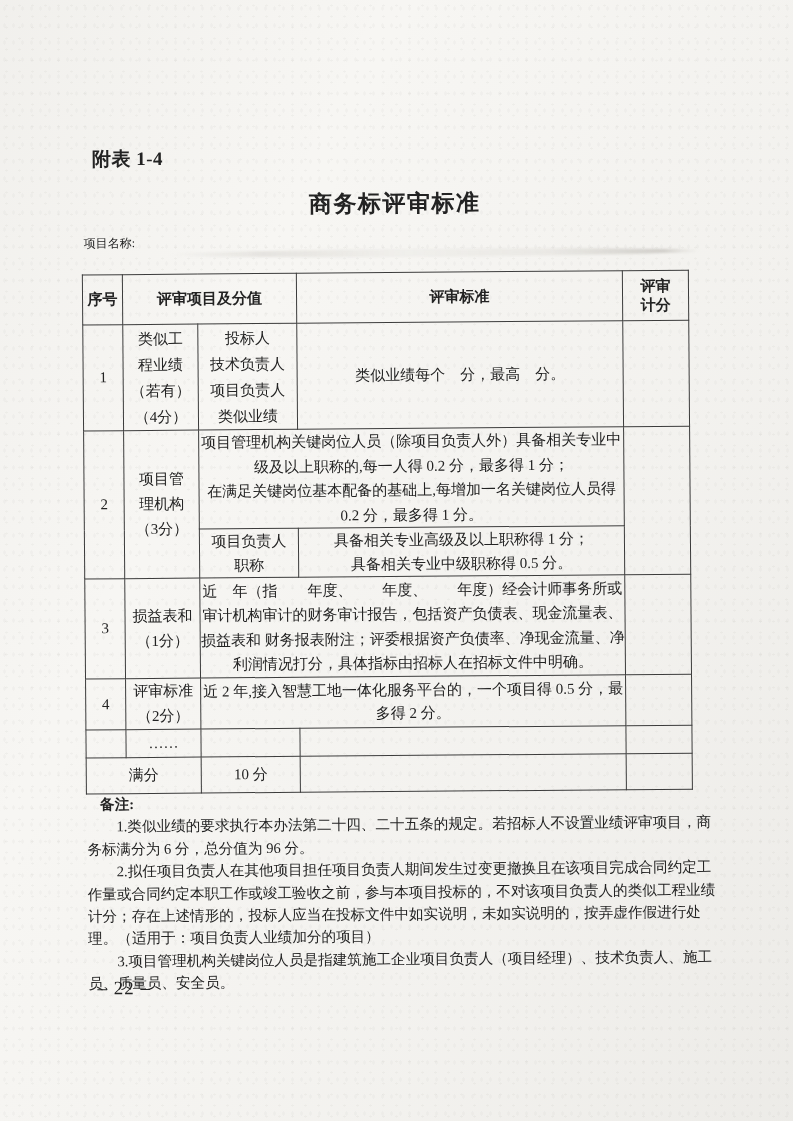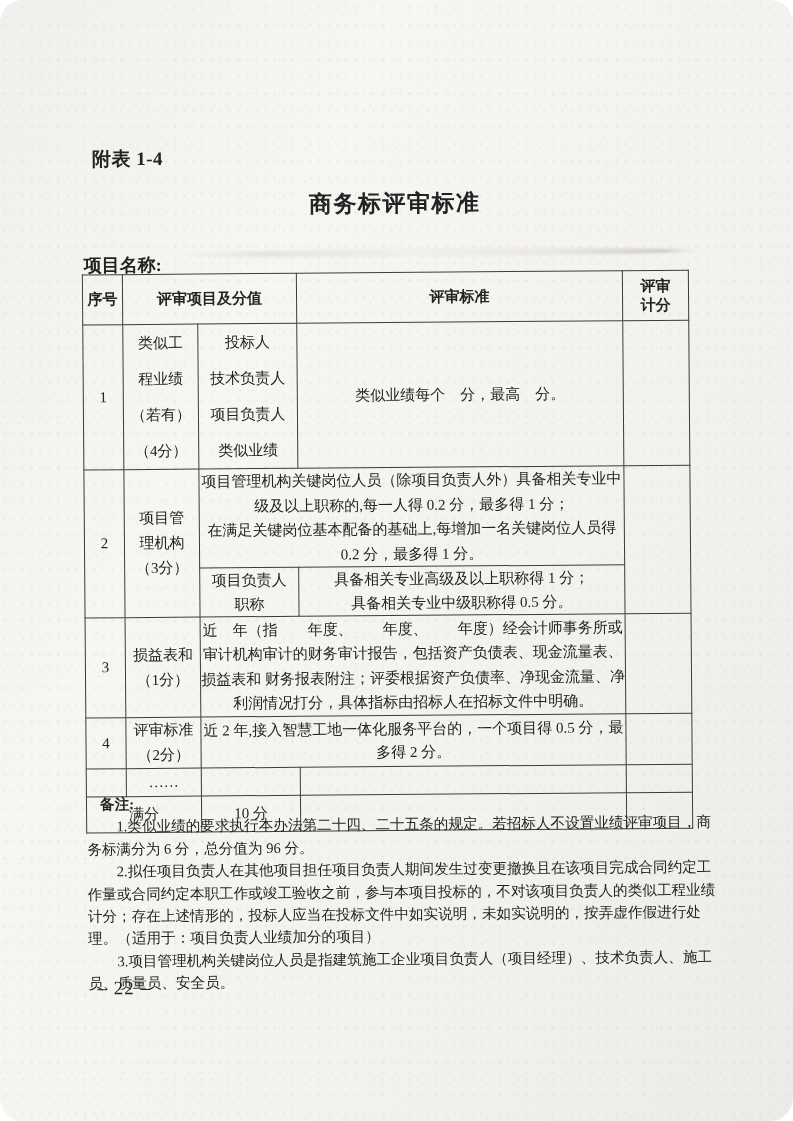--- a/index.html
+++ b/index.html
@@ -5,39 +5,39 @@
   html,body{margin:0;padding:0;}
   body{width:793px;height:1121px;overflow:hidden;
        font-family:"Liberation Serif","DejaVu Serif",serif;}
   .scan{position:relative;width:793px;height:1121px;
     background-color:#f7f6f3;
     background-image:
       radial-gradient(rgba(110,105,95,.055) 1px, transparent 1.3px),
       radial-gradient(rgba(110,105,95,.04) 1px, transparent 1.3px),
       linear-gradient(115deg, rgba(130,125,115,.05), rgba(130,125,115,0) 30%,
                       rgba(130,125,115,.04) 70%, rgba(130,125,115,.09));
-    background-size:13px 11px, 9px 17px, 100% 100%;border-radius:23px;}
+    background-size:13px 11px, 9px 17px, 100% 100%;}
   .sheet{position:absolute;inset:0;transform:rotate(-0.45deg);transform-origin:50% 420px;color:#232323;}
 
   .appendix{position:absolute;left:94px;top:144px;font-size:19px;font-weight:bold;letter-spacing:.5px;}
   .doc-title{position:absolute;left:0;top:188px;width:100%;margin:0;text-align:center;
              font-size:23px;font-weight:bold;letter-spacing:1.5px;}
-  .project-label{position:absolute;left:85px;top:251px;font-size:18px;font-weight:bold;}
+  .project-label{position:absolute;left:85px;top:233px;font-size:12px;font-weight:normal;}
   .smudge{position:absolute;left:168px;top:249px;width:534px;height:8px;border-radius:50%;
           background:linear-gradient(90deg, rgba(140,135,125,0), rgba(140,135,125,.16) 18%,
                      rgba(140,135,125,.05) 45%, rgba(140,135,125,.10) 72%,
                      rgba(120,115,105,.28) 93%, rgba(140,135,125,0));
           filter:blur(1.3px);}
 
   table.eval{position:absolute;left:83px;top:272px;width:606px;border-collapse:collapse;table-layout:fixed;}
   table.eval td{border:1.5px solid #3c3c3c;text-align:center;vertical-align:middle;
                 font-size:15px;color:#232323;padding:0;overflow:hidden;}
   td.hdr{font-weight:bold;font-size:15.5px;}
   .pre{white-space:pre-line;}
-  td.lines{line-height:36px;}
+  td.lines{line-height:26px;}
   td.crit-left{text-align:left;padding:3px 6px 3px 8px;line-height:24.5px;}
   td.crit-left2{text-align:left;padding:2px 6px 2px 8px;line-height:23px;}
   td.crit-center{line-height:24px;}
   td.bold{font-weight:normal;font-size:15.5px;}
   td.item2{line-height:25px;}
 
   .notes{position:absolute;left:84px;top:791px;width:630px;font-size:14.6px;line-height:22.4px;}
   .notes-label{margin-left:13px;font-weight:bold;}
   .notes p{margin:0;text-indent:2em;}
   .page-number{position:absolute;left:93px;top:975px;font-size:19px;letter-spacing:1px;}

